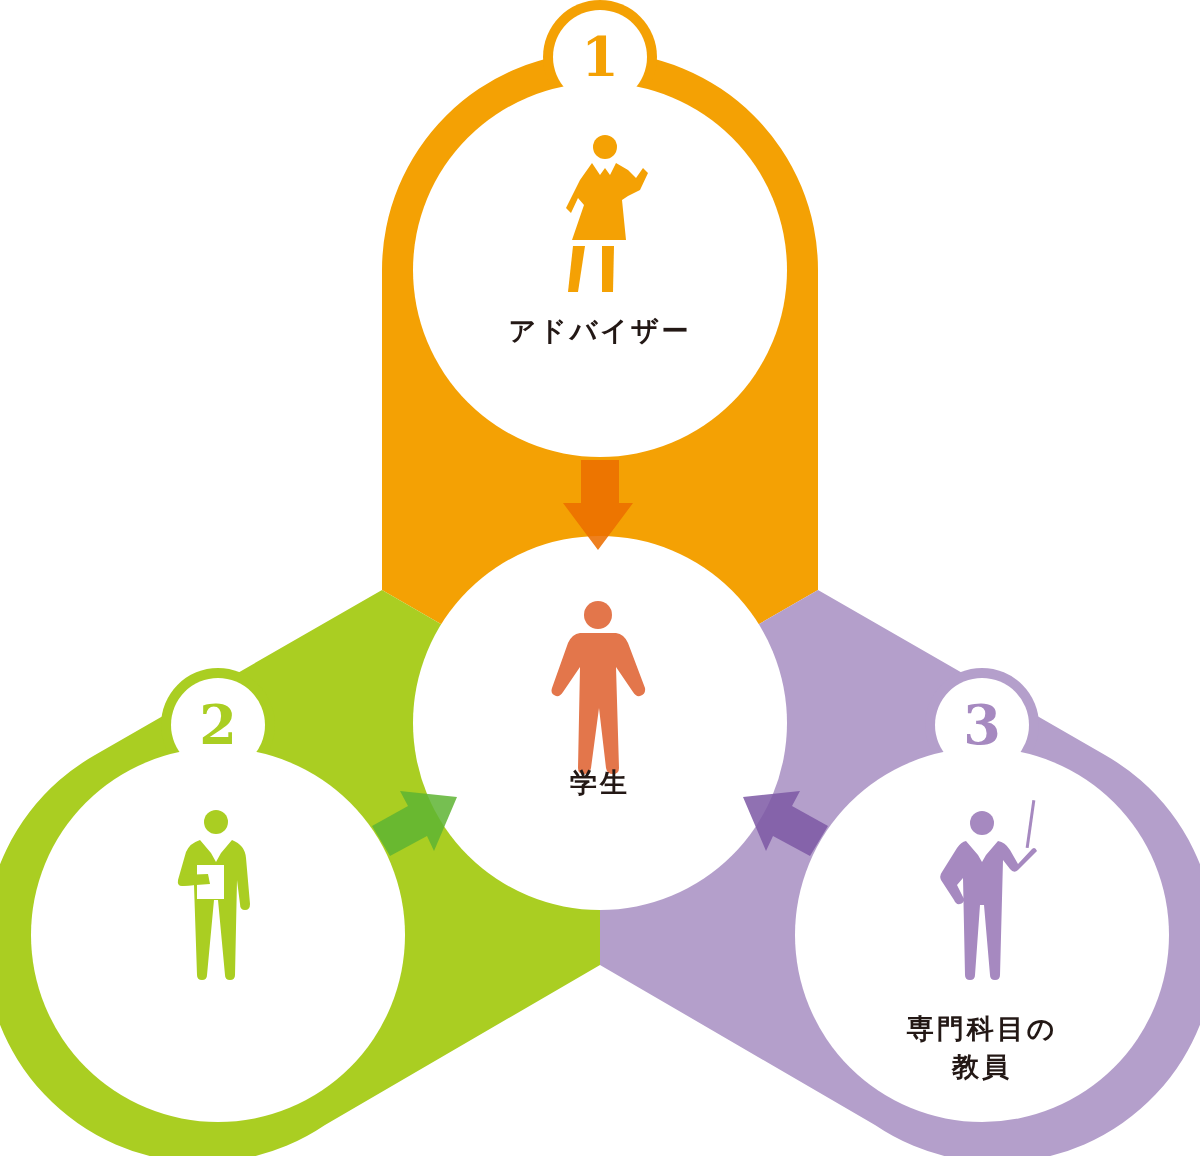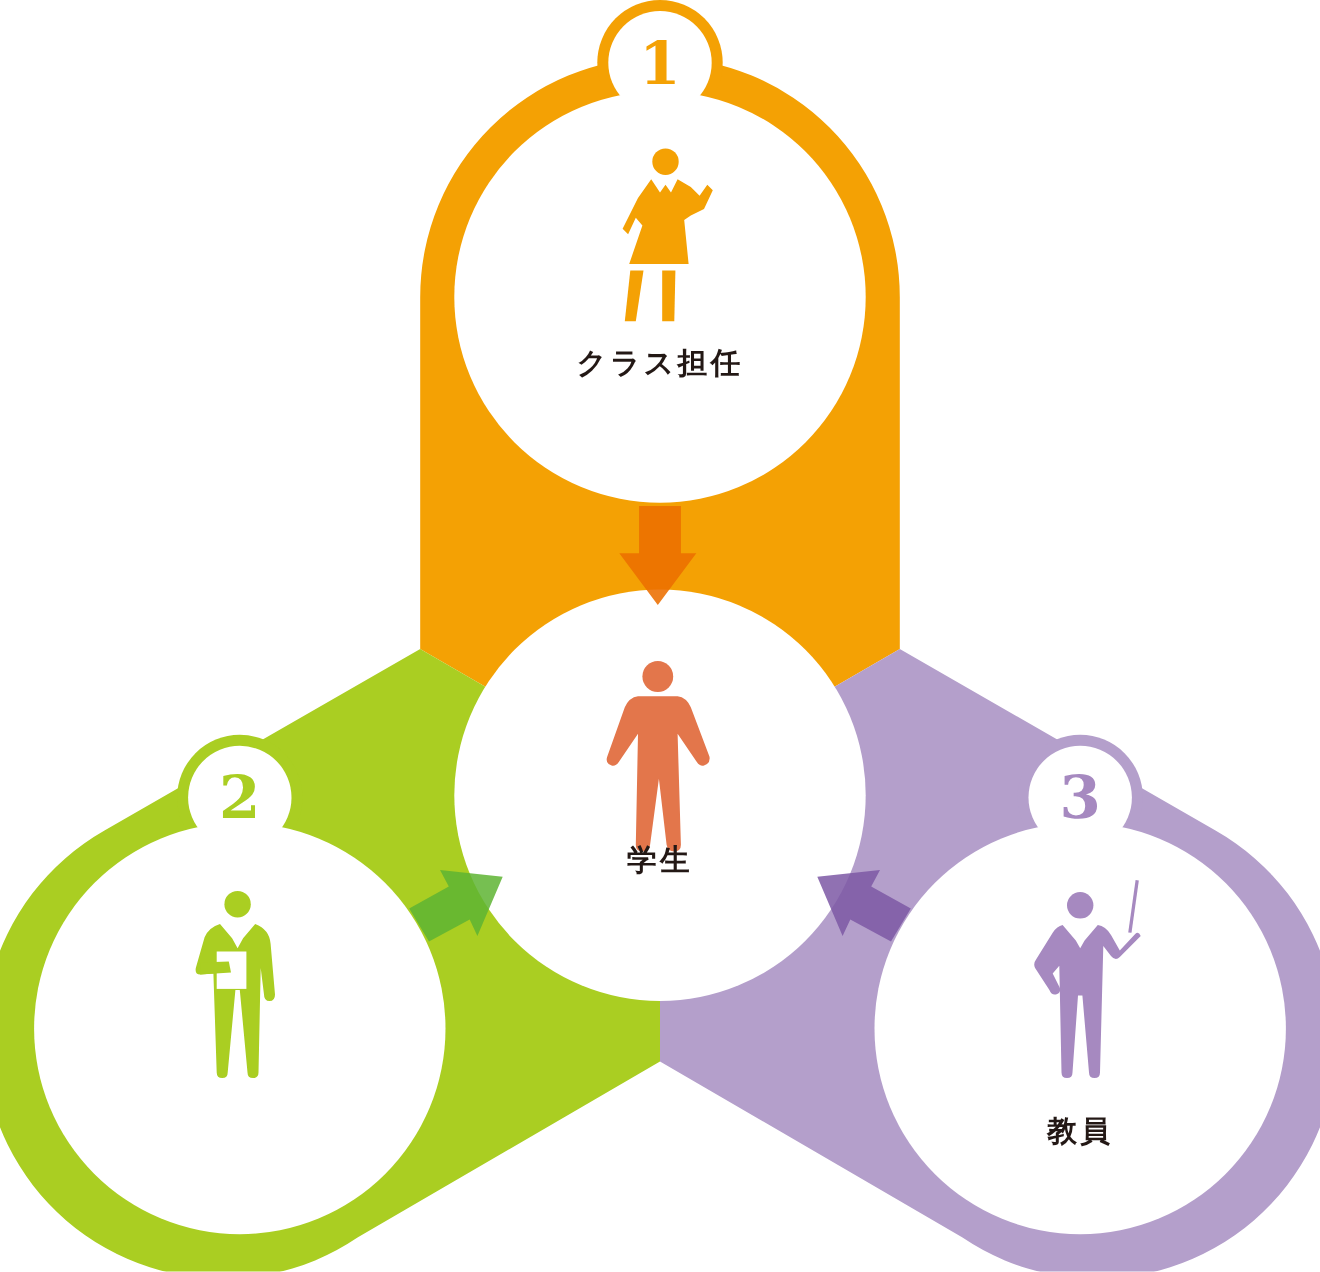--- a/index.html
+++ b/index.html
@@ -76,23 +76,24 @@
     <rect x="1029" y="800" width="3" height="48" transform="rotate(8 1030 824)"></rect>
     <path d="M966,841 L978,855 L982,862 L986,855 L998,841 Q1005,842 1010,850 L1018,864 L1032,849 Q1035,846 1037,851 L1018,870 Q1014,874 1010,869 L1003,860 L1000,975 Q1000,980 995,980 Q990,980 990,975 L984,905 L980,905 L975,975 Q975,980 970,980 Q965,980 965,975 L963,878 L957,885 L963,897 Q965,903 960,904 Q956,905 954,900 L941,880 Q939,876 942,872 L957,848 Q961,842 966,841 Z"></path>
   </g>
 </svg>
 
 <div class="badge-num" style="left:550px; top:27px; color:#F4A104;">1</div>
 <div class="badge-num" style="left:168px; top:695px; color:#AACE22;">2</div>
 <div class="badge-num" style="left:932px; top:695px; color:#A689C0;">3</div>
 
 <div class="label" style="left:450px; width:300px; top:312px;">
-  <div>クラス担任</div>
+  <div>アドバイザー</div>
 </div>
 
 <div class="label" style="left:500px; width:200px; top:764px;">学生</div>
 
 <div class="label" style="left:68px; width:300px; top:1010px;">
 </div>
 
 <div class="label" style="left:832px; width:300px; top:1010px;">
+  <div>専門科目の</div>
   <div>教員</div>
 </div>
 
 </body></html>

